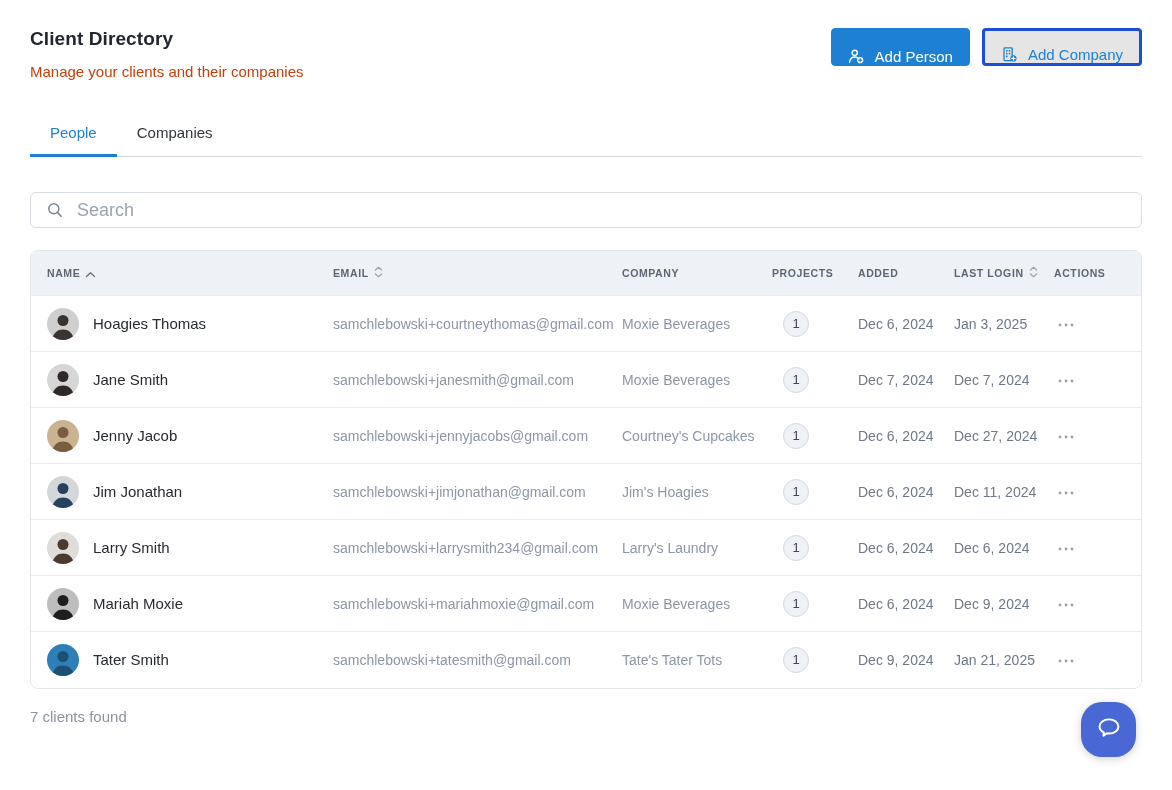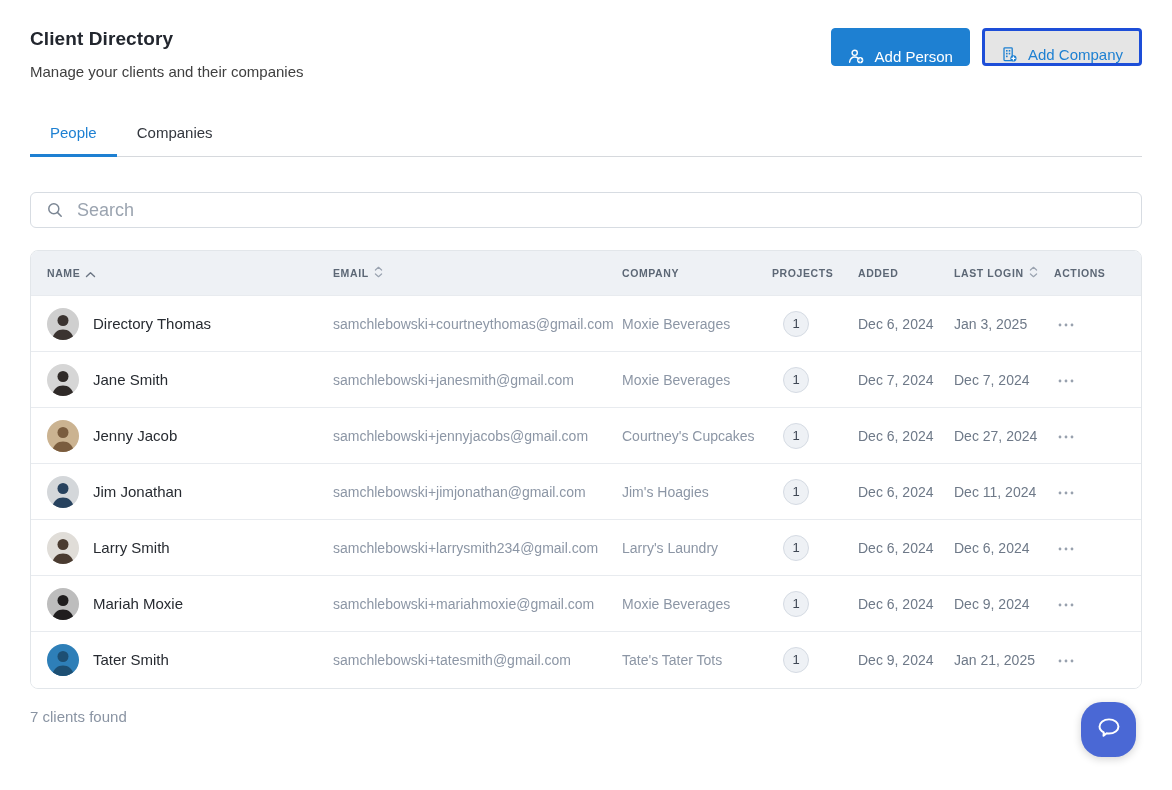--- a/index.html
+++ b/index.html
@@ -9,21 +9,21 @@
     font-family: "Liberation Sans", sans-serif;
     color: #2a2e35;
     position: relative;
     overflow: hidden;
   }
   .page { padding: 28px 30px 0 30px; }
 
   
   .page-header { display: flex; justify-content: space-between; align-items: flex-start; }
   .page-title { font-size: 19px; font-weight: 700; color: #22262e; letter-spacing: .1px; }
-  .page-subtitle { margin-top: 13px; font-size: 15px; color: #404040; font-weight: 400; }
+  .page-subtitle { margin-top: 13px; font-size: 15px; color: #c2410c; font-weight: 400; }
   .header-actions { display: flex; gap: 12px; }
   .btn {
     display: inline-flex; align-items: flex-end; gap: 10px;
     height: 38px; padding: 0 16px;
     border-radius: 4px; font-size: 15px; cursor: pointer;
     font-family: "Liberation Sans", sans-serif;
   }
   .btn-primary {
     background: var(--accent-blue, #1e80d2);
     border: 1px solid var(--accent-blue, #1e80d2);
@@ -195,21 +195,21 @@
       <tbody data-interactable="false">
           <tr data-interactable="true">
             <td class="c-name">
               <div class="cellflex">
                 <span class="avatar" data-interactable="false" style="background:#cfcfcf">
                   <svg viewBox="0 0 32 32">
                     <circle cx="16" cy="12.5" r="5.5" fill="#3a3330"></circle>
                     <path d="M5 32c1.2-7.5 5.8-10.5 11-10.5S25.8 24.5 27 32z" fill="#3a3330"></path>
                   </svg>
                 </span>
-                <span class="name" data-interactable="false">Directory Thomas</span>
+                <span class="name" data-interactable="false">Hoagies Thomas</span>
               </div>
             </td>
             <td class="c-email" data-interactable="false">samchlebowski+courtneythomas@gmail.com</td>
             <td class="c-company" data-interactable="false">Moxie Beverages</td>
             <td class="c-projects"><span class="badge" data-interactable="false">1</span></td>
             <td class="c-date" data-interactable="false">Dec 6, 2024</td>
             <td class="c-date" data-interactable="false">Jan 3, 2025</td>
             <td class="c-actions"><button class="dots" data-interactable="true">
                 <svg width="16" height="4" viewBox="0 0 16 4">
                   <circle cx="2" cy="2" r="1.4" fill="#98a1ae"></circle>

